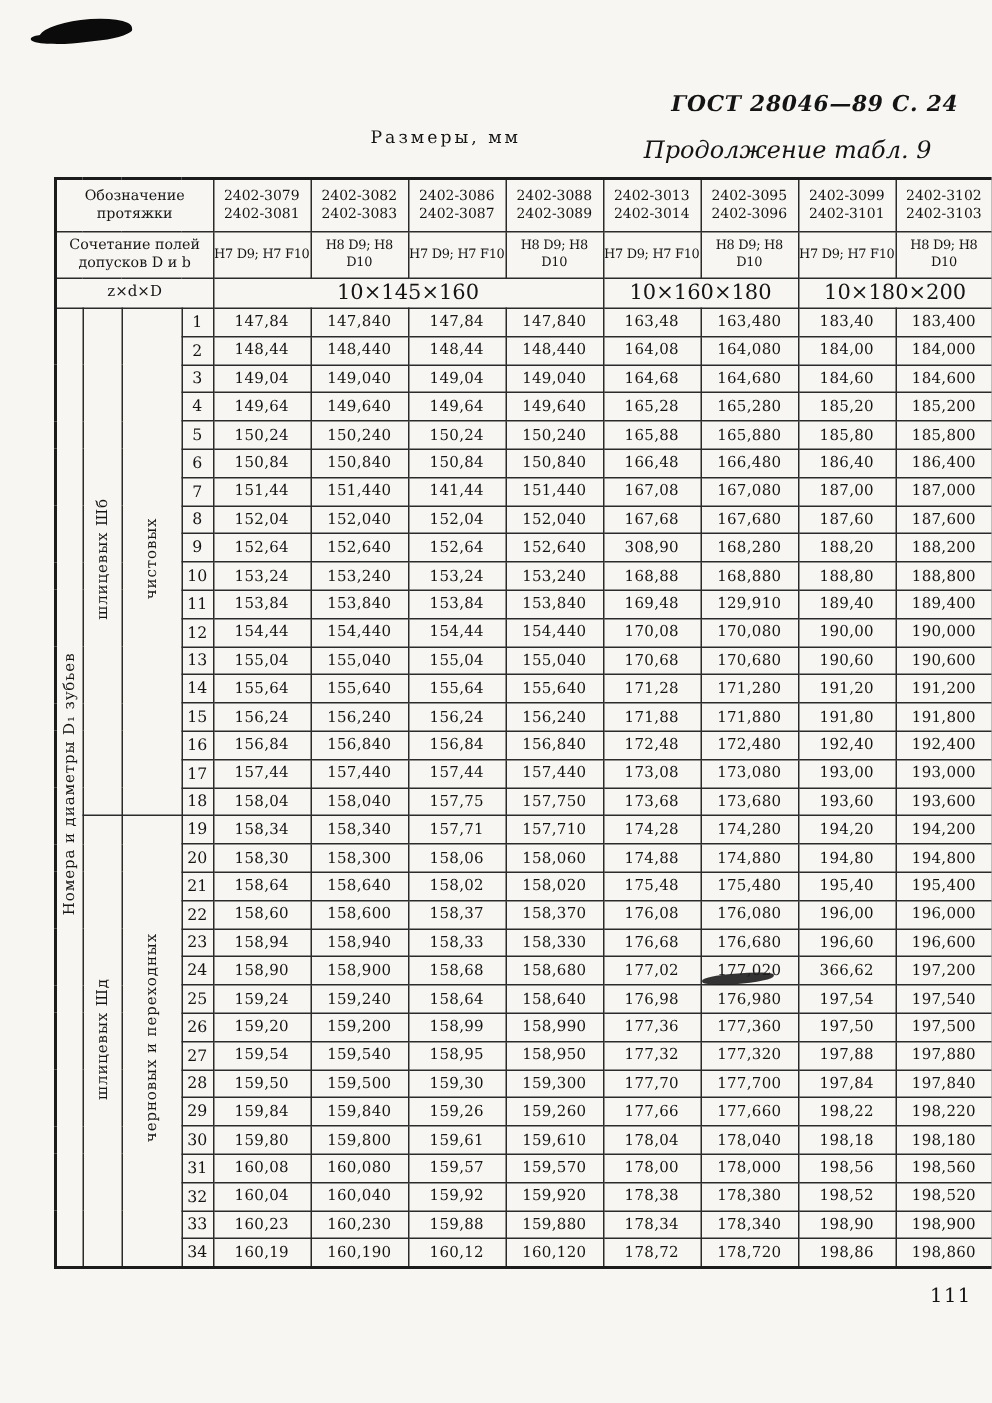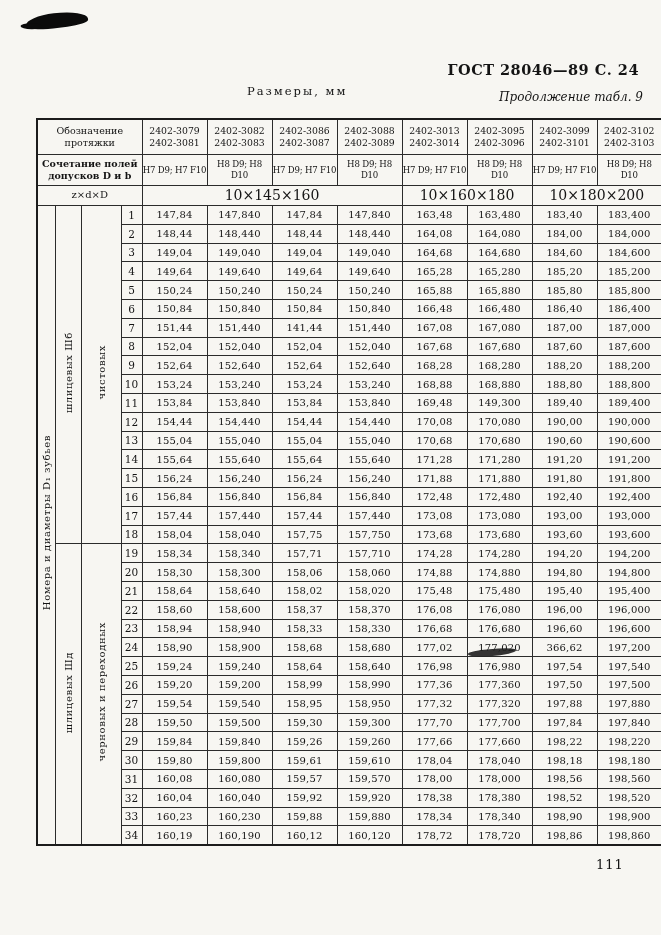--- a/index.html
+++ b/index.html
@@ -13,59 +13,59 @@
     position:absolute;left:26px;top:13px;width:62px;height:15px;
     background:#0b0b0b;border-radius:60% 70% 45% 55%/70% 80% 40% 55%;
     transform:rotate(-7deg);
   }
   .ink-smudge:after{
     content:"";position:absolute;left:-6px;top:7px;width:22px;height:6px;
     background:#0b0b0b;border-radius:50%;transform:rotate(8deg);
   }
   .gost-header{
     position:absolute;top:61px;right:22px;
-    font-weight:bold;font-size:14.5px;letter-spacing:0.5px;white-space:nowrap;
+    font-weight:bold;font-size:14.5px;letter-spacing:0.5px;white-space:nowrap;font-style:italic;
   }
   .continuation{
-    position:absolute;top:90px;right:18px;
-    font-style:italic;font-size:12px;white-space:nowrap;text-align:center;
+    position:absolute;top:90px;right:40px;
+    font-style:italic;font-size:16px;white-space:nowrap;text-align:center;
   }
   .size-caption{
     position:absolute;top:84px;left:247px;
     font-size:11.5px;letter-spacing:2px;white-space:nowrap;
   }
   table.main{
     position:absolute;left:36px;top:118px;width:625px;
     border-collapse:collapse;table-layout:fixed;padding-left:33px;
   }
   table.main td{
     border:1px solid #2b2b2b;text-align:center;vertical-align:middle;
     padding:0;overflow:hidden;
   }
   table.main{border:2px solid #1c1c1c;}
   thead td{font-size:9.5px;line-height:1.25;}
   td.hlabel{font-size:9.5px;padding:1px 2px;}
   td.des{font-size:9.3px;height:34px;}
   td.tol{font-size:8.6px;height:30px;letter-spacing:-0.2px;border-bottom:1.5px solid #1c1c1c;}
-  td.tol-label{border-bottom:1.5px solid #1c1c1c;font-weight:bold;}
+  td.tol-label{border-bottom:1.5px solid #1c1c1c;}
   td.size-label{font-size:10px;height:19px;border-bottom:1.5px solid #1c1c1c;}
   td.size-span{font-size:14px;border-bottom:1.5px solid #1c1c1c;}
   td.num{font-size:10.5px;height:17.8px;}
   td.val{font-size:10px;height:17.8px;letter-spacing:0.2px;}
   td.vcell{text-align:center;vertical-align:middle;}
   .vtext{
     writing-mode:vertical-rl;transform:rotate(180deg);
     display:inline-block;font-size:10px;white-space:nowrap;letter-spacing:0.6px;
   }
   .ink-blot{
     position:absolute;left:468px;top:649px;width:48px;height:7px;
     background:#1e1e1e;border-radius:50% 40% 60% 50%;transform:rotate(-4deg);opacity:.9;
   }
   .page-number{
-    position:absolute;left:596px;top:857px;font-size:13px;letter-spacing:1px;
+    position:absolute;left:620px;top:857px;font-size:13px;letter-spacing:1px;
   }
 </style>
 </head>
 <body>
 
 <div class="ink-smudge"></div>
 
 <div class="gost-header">ГОСТ 28046—89  С. 24</div>
 <div class="continuation">Продолжение табл. 9</div>
 <div class="size-caption">Размеры, мм</div>
@@ -230,21 +230,21 @@
         <td class="val">167,680</td>
         <td class="val">187,60</td>
         <td class="val">187,600</td>
       </tr>
       <tr>
         <td class="num">9</td>
         <td class="val">152,64</td>
         <td class="val">152,640</td>
         <td class="val">152,64</td>
         <td class="val">152,640</td>
-        <td class="val">168,28</td>
+        <td class="val">308,90</td>
         <td class="val">168,280</td>
         <td class="val">188,20</td>
         <td class="val">188,200</td>
       </tr>
       <tr>
         <td class="num">10</td>
         <td class="val">153,24</td>
         <td class="val">153,240</td>
         <td class="val">153,24</td>
         <td class="val">153,240</td>
@@ -253,21 +253,21 @@
         <td class="val">188,80</td>
         <td class="val">188,800</td>
       </tr>
       <tr>
         <td class="num">11</td>
         <td class="val">153,84</td>
         <td class="val">153,840</td>
         <td class="val">153,84</td>
         <td class="val">153,840</td>
         <td class="val">169,48</td>
-        <td class="val">149,300</td>
+        <td class="val">129,910</td>
         <td class="val">189,40</td>
         <td class="val">189,400</td>
       </tr>
       <tr>
         <td class="num">12</td>
         <td class="val">154,44</td>
         <td class="val">154,440</td>
         <td class="val">154,44</td>
         <td class="val">154,440</td>
         <td class="val">170,08</td>

